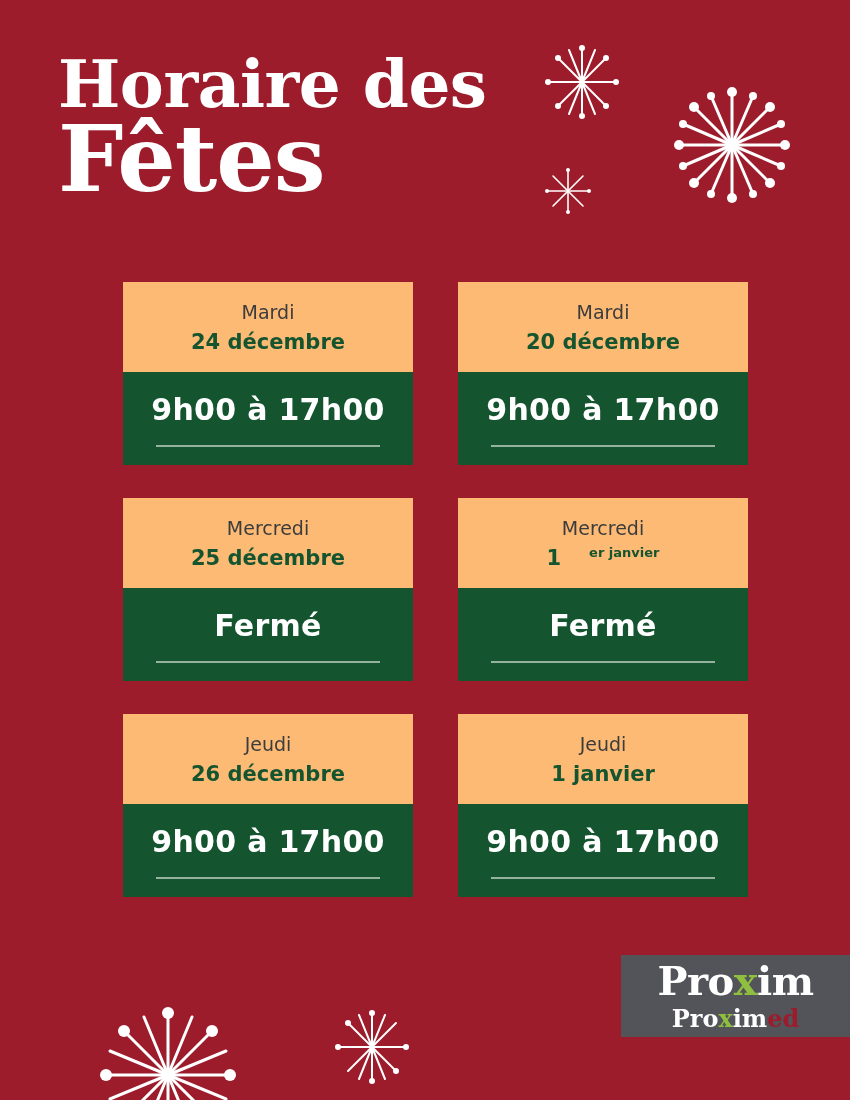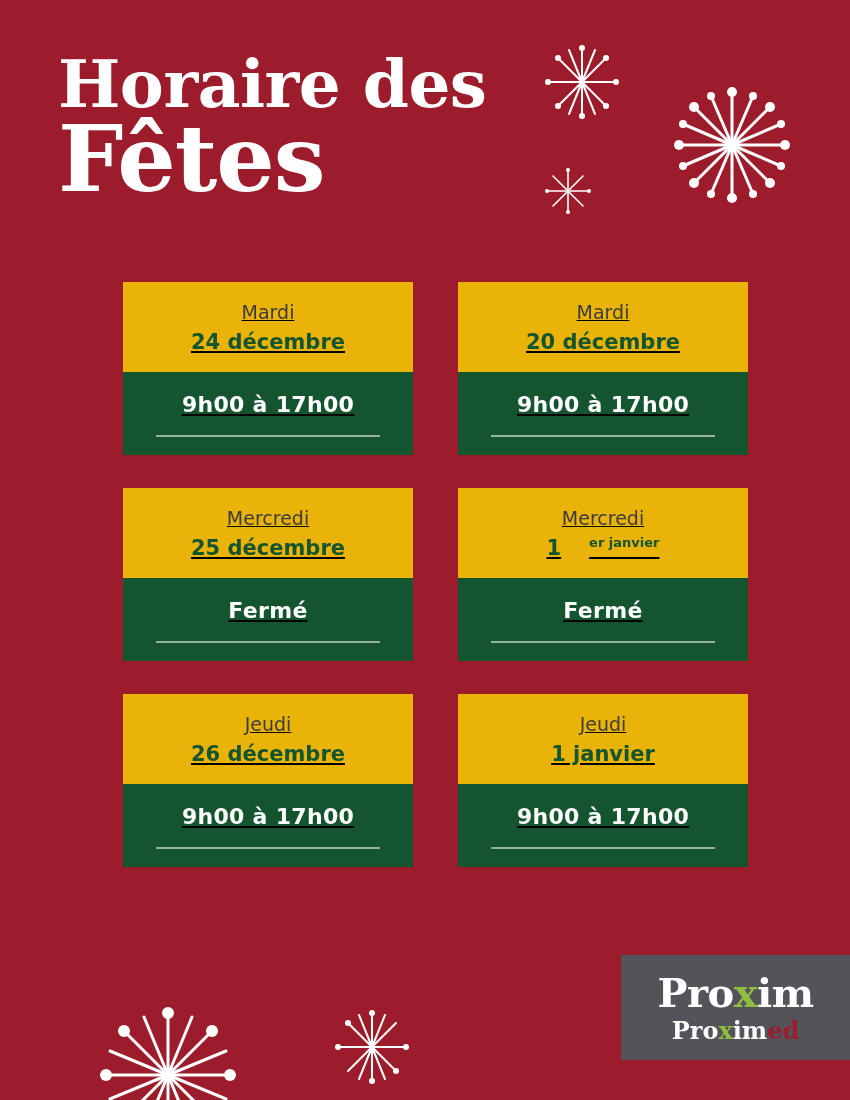--- a/index.html
+++ b/index.html
@@ -63,23 +63,22 @@
     top: 272px;
     width: 625px;
   }
   .card-row {
     display: flex;
     gap: 45px;
     margin-bottom: 33px;
   }
   .card {
     width: 290px;
-    background: #eab308;
+    background: #fdba74;
     box-sizing: border-box;
-    text-decoration: underline;
   }
   .card-head {
     text-align: center;
     padding: 18px 10px 16px 10px;
   }
   .card-weekday {
     color: #3c3c3c;
     font-size: 19px;
     line-height: 1.3;
   }
@@ -95,38 +94,38 @@
     vertical-align: super;
     margin-left: 28px;
   }
   .card-body {
     background: #14542f;
     padding: 20px 0 12px 0;
     text-align: center;
   }
   .card-hours {
     color: #ffffff;
-    font-size: 22px;
+    font-size: 30px;
     font-weight: bold;
     letter-spacing: 0.3px;
   }
   .card-rule {
     width: 77%;
     height: 2px;
     background: rgba(255,255,255,0.55);
     margin: 18px auto 6px auto;
   }
 
   
   .logo {
     position: absolute;
     left: 611px;
     top: 945px;
     width: 229px;
-    height: 105px;
+    height: 82px;
     background: #53535a;
     display: flex;
     flex-direction: column;
     align-items: center;
     justify-content: center;
   }
   .logo-main {
     color: #ffffff;
     font-family: "DejaVu Serif", serif;
     font-weight: bold;

